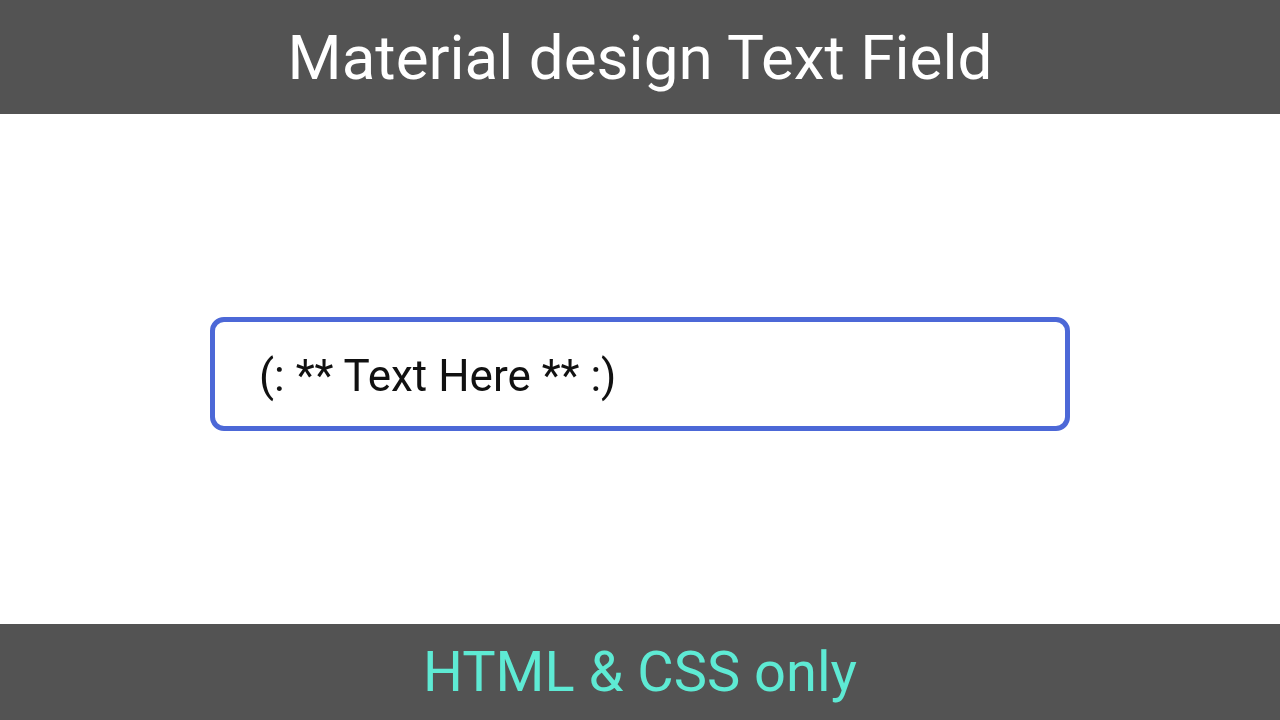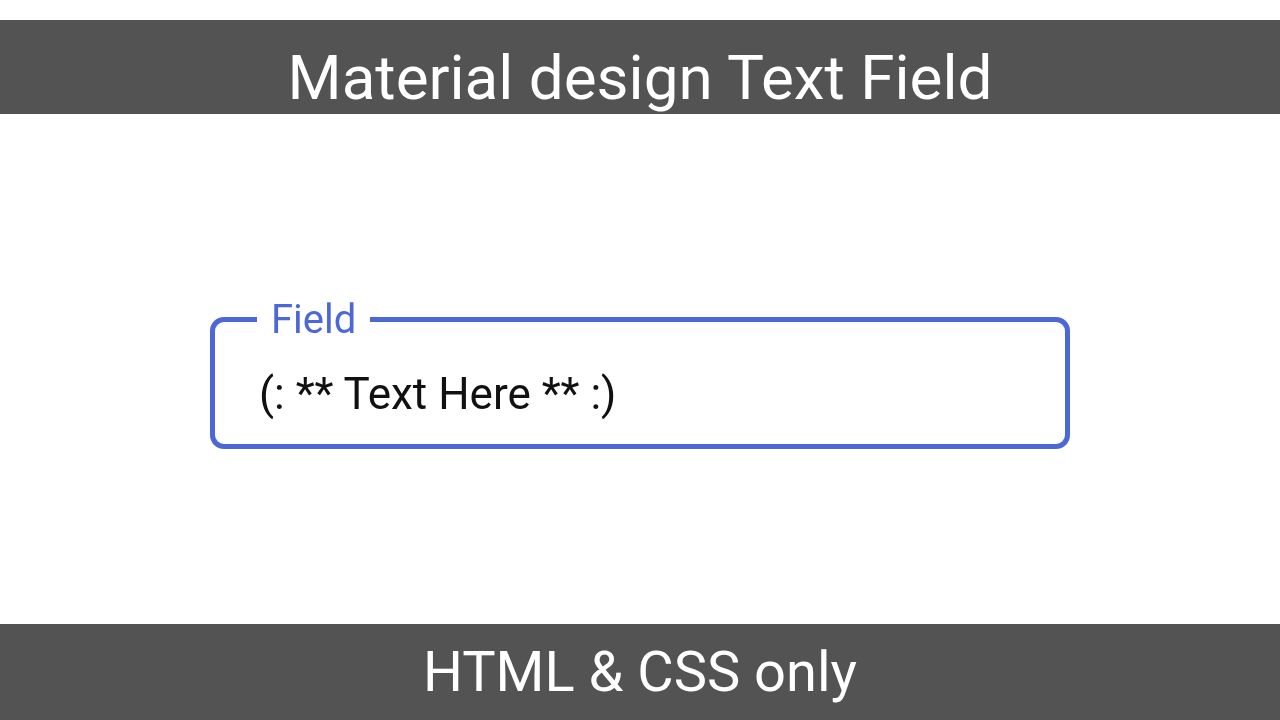--- a/index.html
+++ b/index.html
@@ -17,40 +17,39 @@
     .top-bar {
       position: absolute;
       top: 0;
       left: 0;
       right: 0;
       height: 114px;
       background: #535353;
       display: flex;
       align-items: center;
       justify-content: center;
-      margin-top: 20px;
     }
     .top-bar-title {
       color: #fff;
       font-size: 62px;
       font-weight: 400;
     }
     .bottom-bar {
       position: absolute;
       bottom: 0;
       left: 0;
       right: 0;
       height: 96px;
       background: #535353;
       display: flex;
       align-items: center;
       justify-content: center;
     }
     .bottom-bar-title {
-      color: #ffffff;
+      color: #5eead4;
       font-size: 56px;
       font-weight: 400;
     }
     .content-area {
       position: absolute;
       top: 114px;
       left: 0;
       right: 0;
       bottom: 96px;
       background: #fff;
@@ -92,21 +91,20 @@
 </head>
 <body>
 
 <div class="top-bar">
   <h1 class="top-bar-title">Material design Text Field</h1>
 </div>
 
 <div class="content-area">
   <div class="text-field-wrapper">
     <fieldset class="text-field-fieldset">
-      <legend class="text-field-legend">Field</legend>
       <input type="text" class="text-field-input" value="(: ** Text Here ** :)" style="">
     </fieldset>
   </div>
 </div>
 
 <div class="bottom-bar">
   <h2 class="bottom-bar-title">HTML &amp; CSS only</h2>
 </div>
 
 </body></html>

